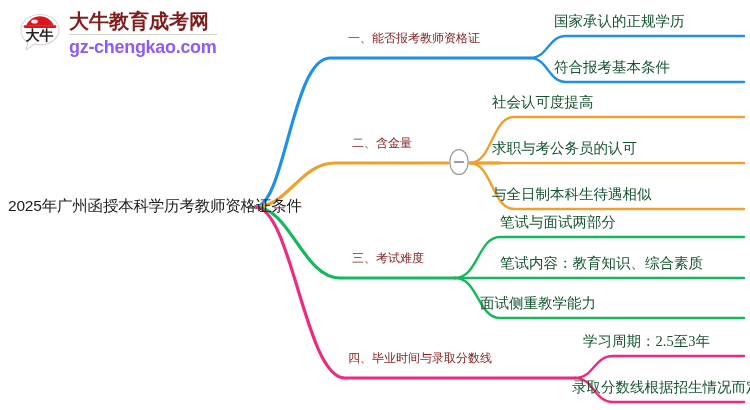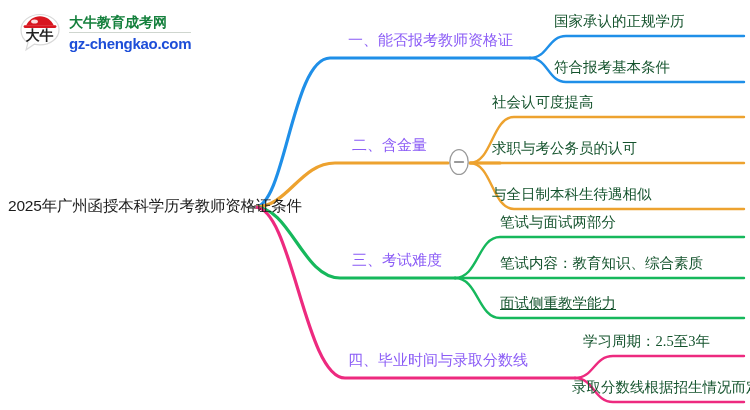--- a/index.html
+++ b/index.html
@@ -34,36 +34,36 @@
     flex: none;
   }
   #logo-mark svg { display:block; }
   #logo-words {
     display: flex;
     flex-direction: column;
     justify-content: center;
     line-height: 1;
   }
   #logo-cn {
-    font-size: 14px;
+    font-size: 20px;
     font-weight: bold;
-    color: #15803d;
+    color: #7f1d1d;
     letter-spacing: 0px;
     white-space: nowrap;
   }
   #logo-rule {
     width: 100%;
     height: 1px;
     background: #cfd6cf;
     margin: 3px 0 3px 0;
   }
   #logo-en {
-    font-size: 15px;
+    font-size: 18px;
     font-weight: bold;
-    color: #1d4ed8;
+    color: #8b5cf6;
     letter-spacing: -0.3px;
     white-space: nowrap;
   }
 
   
   #map-svg {
     position: absolute;
     left: 0;
     top: 0;
     width: 750px;
@@ -84,22 +84,22 @@
     line-height: 1;
   }
   #root-node {
     font-size: 15.5px;
     color: #1c1c1c;
     left: 8px;
     top: 198px;
     letter-spacing: -0.2px;
   }
   .branch-label {
-    font-size: 15px;
-    color: #8b5cf6;
+    font-size: 12px;
+    color: #7f1d1d;
     letter-spacing: 0px;
   }
   .leaf-label {
     font-size: 14.5px;
     color: #14532d;
     letter-spacing: 0px;
   }
 
   
   #collapse-toggle {
@@ -187,21 +187,21 @@
   <div class="node leaf-label" style="left:554px; top:60px;">符合报考基本条件</div>
 
   <div class="node branch-label" style="left:352px; top:137px;">二、含金量</div>
   <div class="node leaf-label" style="left:492px; top:95px;">社会认可度提高</div>
   <div class="node leaf-label" style="left:492px; top:141px;">求职与考公务员的认可</div>
   <div class="node leaf-label" style="left:492px; top:187px;">与全日制本科生待遇相似</div>
 
   <div class="node branch-label" style="left:352px; top:252px;">三、考试难度</div>
   <div class="node leaf-label" style="left:500px; top:215px;">笔试与面试两部分</div>
   <div class="node leaf-label" style="left:500px; top:256px;">笔试内容：教育知识、综合素质</div>
-  <div class="node leaf-label" style="left:500px; top:296px;text-decoration:underline;">面试侧重教学能力</div>
+  <div class="node leaf-label" style="left:480px; top:296px;">面试侧重教学能力</div>
 
   <div class="node branch-label" style="left:348px; top:352px;">四、毕业时间与录取分数线</div>
   <div class="node leaf-label" style="left:583px; top:334px;font-family:Liberation Serif, serif;">学习周期：2.5至3年</div>
   <div class="node leaf-label" style="left:572px; top:380px;">录取分数线根据招生情况而定</div>
 
   <div id="collapse-toggle" title="">
     <svg width="22" height="28" viewBox="0 0 22 28" xmlns="http://www.w3.org/2000/svg">
       <ellipse cx="11" cy="14" rx="9.2" ry="12.4" fill="#ffffff" stroke="#9a9a9a" stroke-width="1.3"></ellipse>
       <line x1="6.6" y1="14" x2="15.4" y2="14" stroke="#7a7a7a" stroke-width="1.5" stroke-linecap="round"></line>
     </svg>

